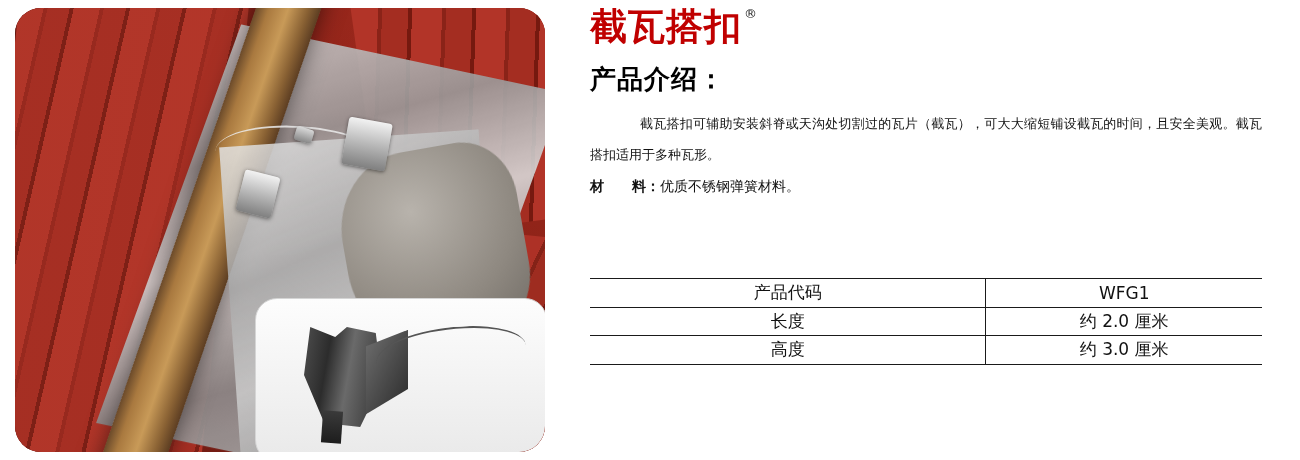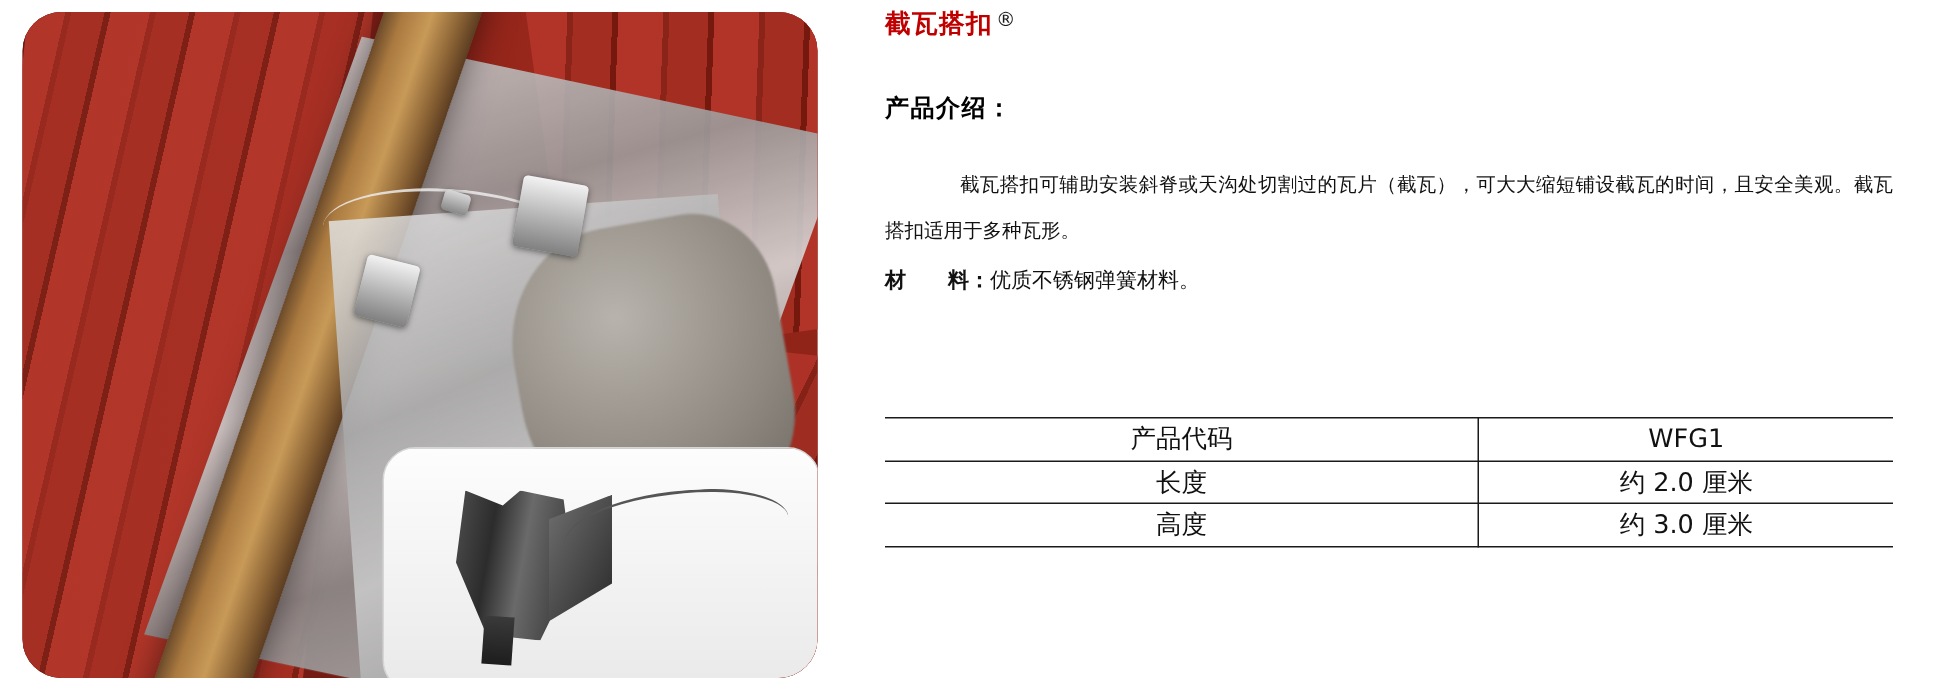--- a/index.html
+++ b/index.html
@@ -209,37 +209,37 @@
     height: 460px;
   }
   .title-row {
     position: absolute;
     left: 0;
     top: 8px;
     display: flex;
     align-items: flex-start;
   }
   .title {
-    font-size: 17px;
+    font-size: 37px;
     font-weight: bold;
     color: #c00000;
     letter-spacing: 1px;
     line-height: 1;
   }
   .reg-mark {
     font-size: 13px;
     color: #1a1a1a;
     margin-left: 2px;
     margin-top: -2px;
   }
   .section-title {
     position: absolute;
     left: 0;
     top: 62px;
-    font-size: 16px;
+    font-size: 26px;
     font-weight: bold;
     color: #000;
     letter-spacing: 1px;
   }
   .para {
     position: absolute;
     left: 0;
     top: 108px;
     width: 672px;
     font-size: 13px;

